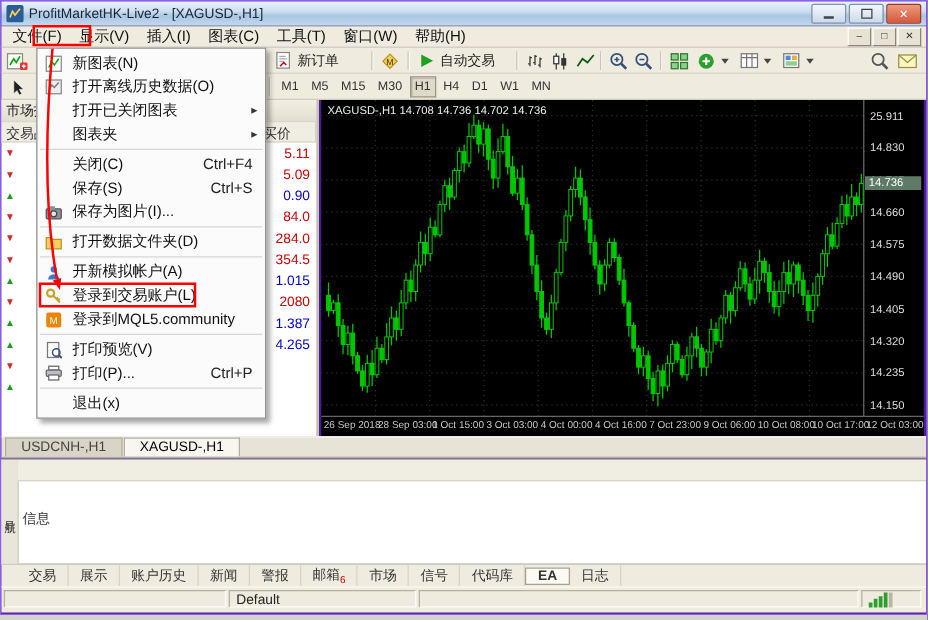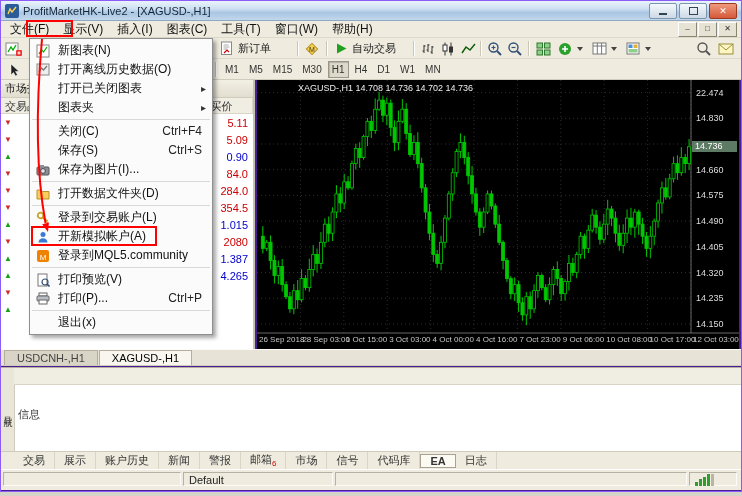--- a/index.html
+++ b/index.html
@@ -49,21 +49,21 @@
   .mw-h.p{width:62px;}
   .mw-row{height:17px;display:flex;align-items:center;}
   .mw-ic{width:14px;text-align:center;font-size:8px;}
   .mw-ic.up{color:#1a9e1a;}
   .mw-ic.down{color:#d02a2a;}
   .mw-sym{width:114px;}
   .mw-cell{width:62px;text-align:right;padding-right:5px;box-sizing:border-box;font-size:11px;}
 
   
   #chart{position:absolute;left:256px;top:79px;width:482px;height:269px;background:#000;}
-  .ohlc{position:absolute;left:5px;top:3px;font-size:9px;color:#eee;z-index:3;white-space:nowrap;margin-left:36px;}
+  .ohlc{position:absolute;left:5px;top:3px;font-size:9px;color:#eee;z-index:3;white-space:nowrap;}
   #price-axis{position:absolute;right:0;top:0;width:48px;height:253px;z-index:2;}
   .pl{position:absolute;left:5px;font-size:9px;color:#ddd;}
   .price-tag{position:absolute;left:1px;width:45px;height:11px;font-size:9px;line-height:11px;color:#fff;padding-left:3px;box-sizing:border-box;}
   #time-axis{position:absolute;left:0;top:255px;width:100%;height:14px;}
   .tl{position:absolute;top:0;font-size:8px;color:#c8c8c8;white-space:nowrap;}
 
   
   #chart-tabs{position:absolute;left:0;top:348px;width:100%;height:17px;background:#e7e3d6;border-top:1px solid #fdfcf8;
     border-bottom:1px solid #cfcbbd;display:flex;align-items:flex-end;padding-left:3px;box-sizing:border-box;}
   .ctab{font-size:11px;padding:1px 12px;margin-right:1px;background:#d9d5c6;border:1px solid #b3ae9e;border-bottom:none;color:#444;}
@@ -612,21 +612,21 @@
         <line x1="420.4375" y1="75.33963324003138" x2="420.4375" y2="99.92134541852754" stroke="#00c800" stroke-width="1"></line>
         <rect x="418.9375" y="83.65853658536587" width="3" height="9.073170731707151" fill="#00c800" stroke="#00c800" stroke-width="0.8"></rect>
         <line x1="424.3125" y1="67.22010539350542" x2="424.3125" y2="95.74788065447355" stroke="#00c800" stroke-width="1"></line>
         <rect x="422.8125" y="77.60975609756112" width="3" height="15.1219512195119" fill="#000" stroke="#00c800" stroke-width="0.8"></rect>
         <line x1="428.1875" y1="73.90654910524248" x2="428.1875" y2="93.09776464256183" stroke="#00c800" stroke-width="1"></line>
         <rect x="426.6875" y="77.60975609756112" width="3" height="6.048780487804748" fill="#00c800" stroke="#00c800" stroke-width="0.8"></rect>
         <line x1="432.0625" y1="59.08963503129383" x2="432.0625" y2="90.00951798150084" stroke="#00c800" stroke-width="1"></line>
         <rect x="430.5625" y="66.7219512195119" width="3" height="16.936585365853972" fill="#000" stroke="#00c800" stroke-width="0.8"></rect>
       </svg>
     <div id="price-axis">
-        <div class="pl" style="top: 7.58537px;">22.474</div>
+        <div class="pl" style="top: 7.58537px;">25.911</div>
         <div class="pl" style="top: 33.2927px;">14.830</div>
         <div class="pl" style="top: 59px;">14.745</div>
         <div class="pl" style="top: 84.7073px;">14.660</div>
         <div class="pl" style="top: 110.415px;">14.575</div>
         <div class="pl" style="top: 136.122px;">14.490</div>
         <div class="pl" style="top: 161.829px;">14.405</div>
         <div class="pl" style="top: 187.537px;">14.320</div>
         <div class="pl" style="top: 213.244px;">14.235</div>
         <div class="pl" style="top: 238.951px;">14.150</div>
         <div class="price-tag" style="top: 61.222px; background: rgb(93, 122, 100);">14.736</div>
@@ -716,30 +716,30 @@
         </span><span class="mi-lb">保存为图片(I)...</span></div>
       <div class="mi-sep"></div>
       <div class="mi"><span class="mi-ic">
           <svg width="14" height="12">
             <path d="M1 3.5 L1 2 L5 2 L6.5 3.5 L13 3.5 L13 11 L1 11 Z" fill="#f7cf5a" stroke="#b8922a"></path>
           </svg>
         </span><span class="mi-lb">打开数据文件夹(D)</span></div>
       <div class="mi-sep"></div>
       <div class="mi"><span class="mi-ic">
           <svg width="14" height="14">
+            <circle cx="7" cy="4.5" r="2.5" fill="#3a7ad4"></circle>
+            <path d="M2.5 12.5 a4.5 4.2 0 0 1 9 0 Z" fill="#3a7ad4"></path>
+          </svg>
+        </span><span class="mi-lb">开新模拟帐户(A)</span></div>
+      <div class="mi"><span class="mi-ic">
+          <svg width="14" height="14">
             <circle cx="4.5" cy="4.5" r="2.8" fill="none" stroke="#c9a227" stroke-width="1.8"></circle>
             <path d="M6.8 6.8 L12 12 M10 10 l2 -0.6 M8.8 8.8 l1.7 -0.6" stroke="#c9a227" stroke-width="1.5" fill="none"></path>
           </svg>
         </span><span class="mi-lb">登录到交易账户(L)</span></div>
-      <div class="mi"><span class="mi-ic">
-          <svg width="14" height="14">
-            <circle cx="7" cy="4.5" r="2.5" fill="#3a7ad4"></circle>
-            <path d="M2.5 12.5 a4.5 4.2 0 0 1 9 0 Z" fill="#3a7ad4"></path>
-          </svg>
-        </span><span class="mi-lb">开新模拟帐户(A)</span></div>
       <div class="mi"><span class="mi-ic">
           <svg width="14" height="14">
             <rect x="1" y="1" width="12" height="12" rx="2" fill="#ef8200"></rect>
             <text x="7" y="10.5" font-size="8" fill="#fff" text-anchor="middle">M</text>
           </svg>
         </span><span class="mi-lb">登录到MQL5.community</span></div>
       <div class="mi-sep"></div>
       <div class="mi"><span class="mi-ic">
           <svg width="14" height="14">
             <rect x="2" y="1" width="9" height="12" fill="#fff" stroke="#777"></rect>

